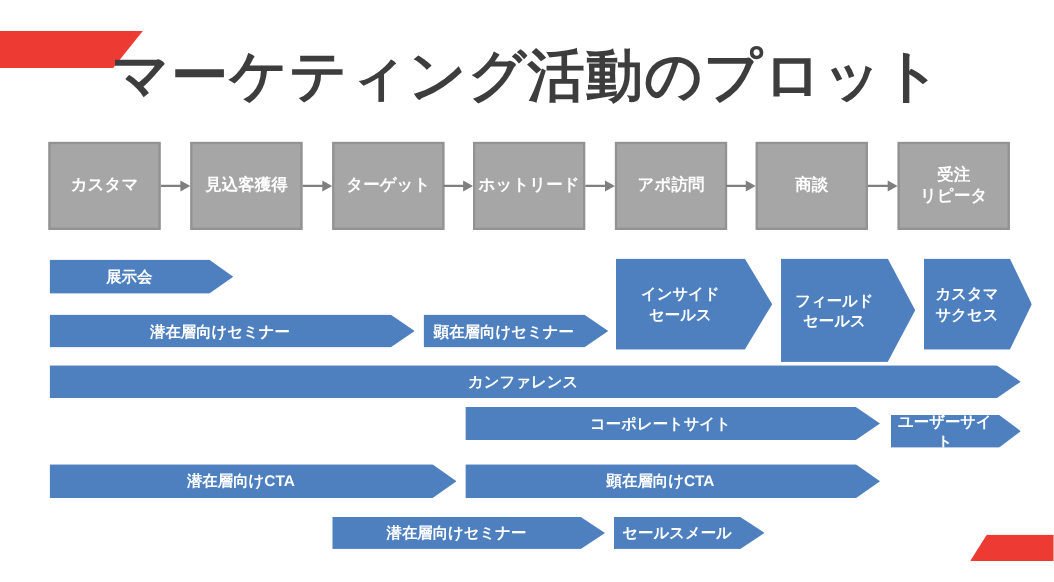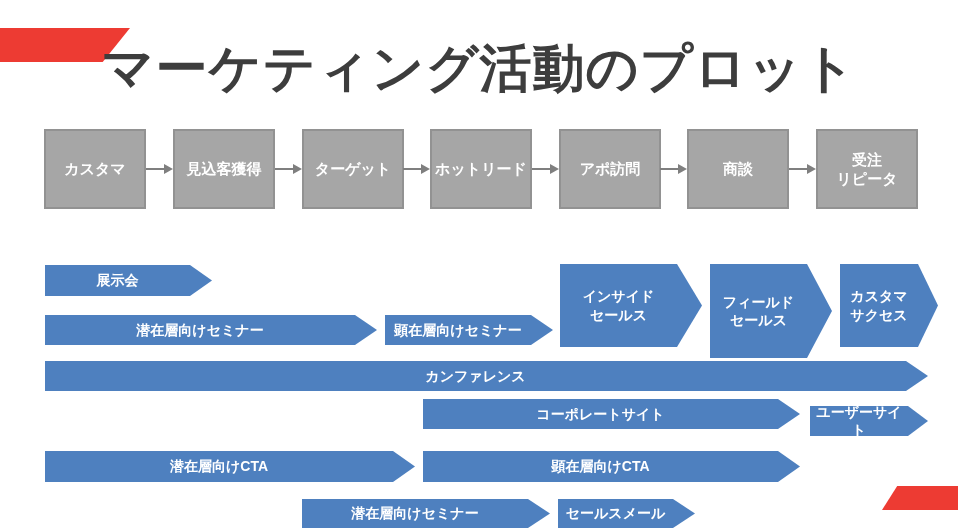--- a/index.html
+++ b/index.html
@@ -26,21 +26,20 @@
     color:#ffffff;font-weight:bold;font-size:15px;line-height:1.3;
     display:flex;align-items:center;justify-content:center;text-align:center;
     white-space:pre-line;
   }
   .conn{position:absolute;top:163px;width:27px;height:12px;}
   .act{
     position:absolute;background:#4e80bf;color:#ffffff;font-weight:bold;
     font-size:14px;line-height:1.3;box-sizing:border-box;
     display:flex;align-items:center;justify-content:center;text-align:center;
     white-space:pre-line;
-    margin-top:29px;
   }
   .tip22{clip-path:polygon(0 0,calc(100% - 22px) 0,100% 50%,calc(100% - 22px) 100%,0 100%);padding-right:22px;}
   .tip25{clip-path:polygon(0 0,calc(100% - 25px) 0,100% 50%,calc(100% - 25px) 100%,0 100%);padding-right:25px;text-align:center;}
   .tip20{clip-path:polygon(0 0,calc(100% - 20px) 0,100% 50%,calc(100% - 20px) 100%,0 100%);padding-right:20px;}
 </style>
 </head>
 <body>
 
 <div class="slide">
 

